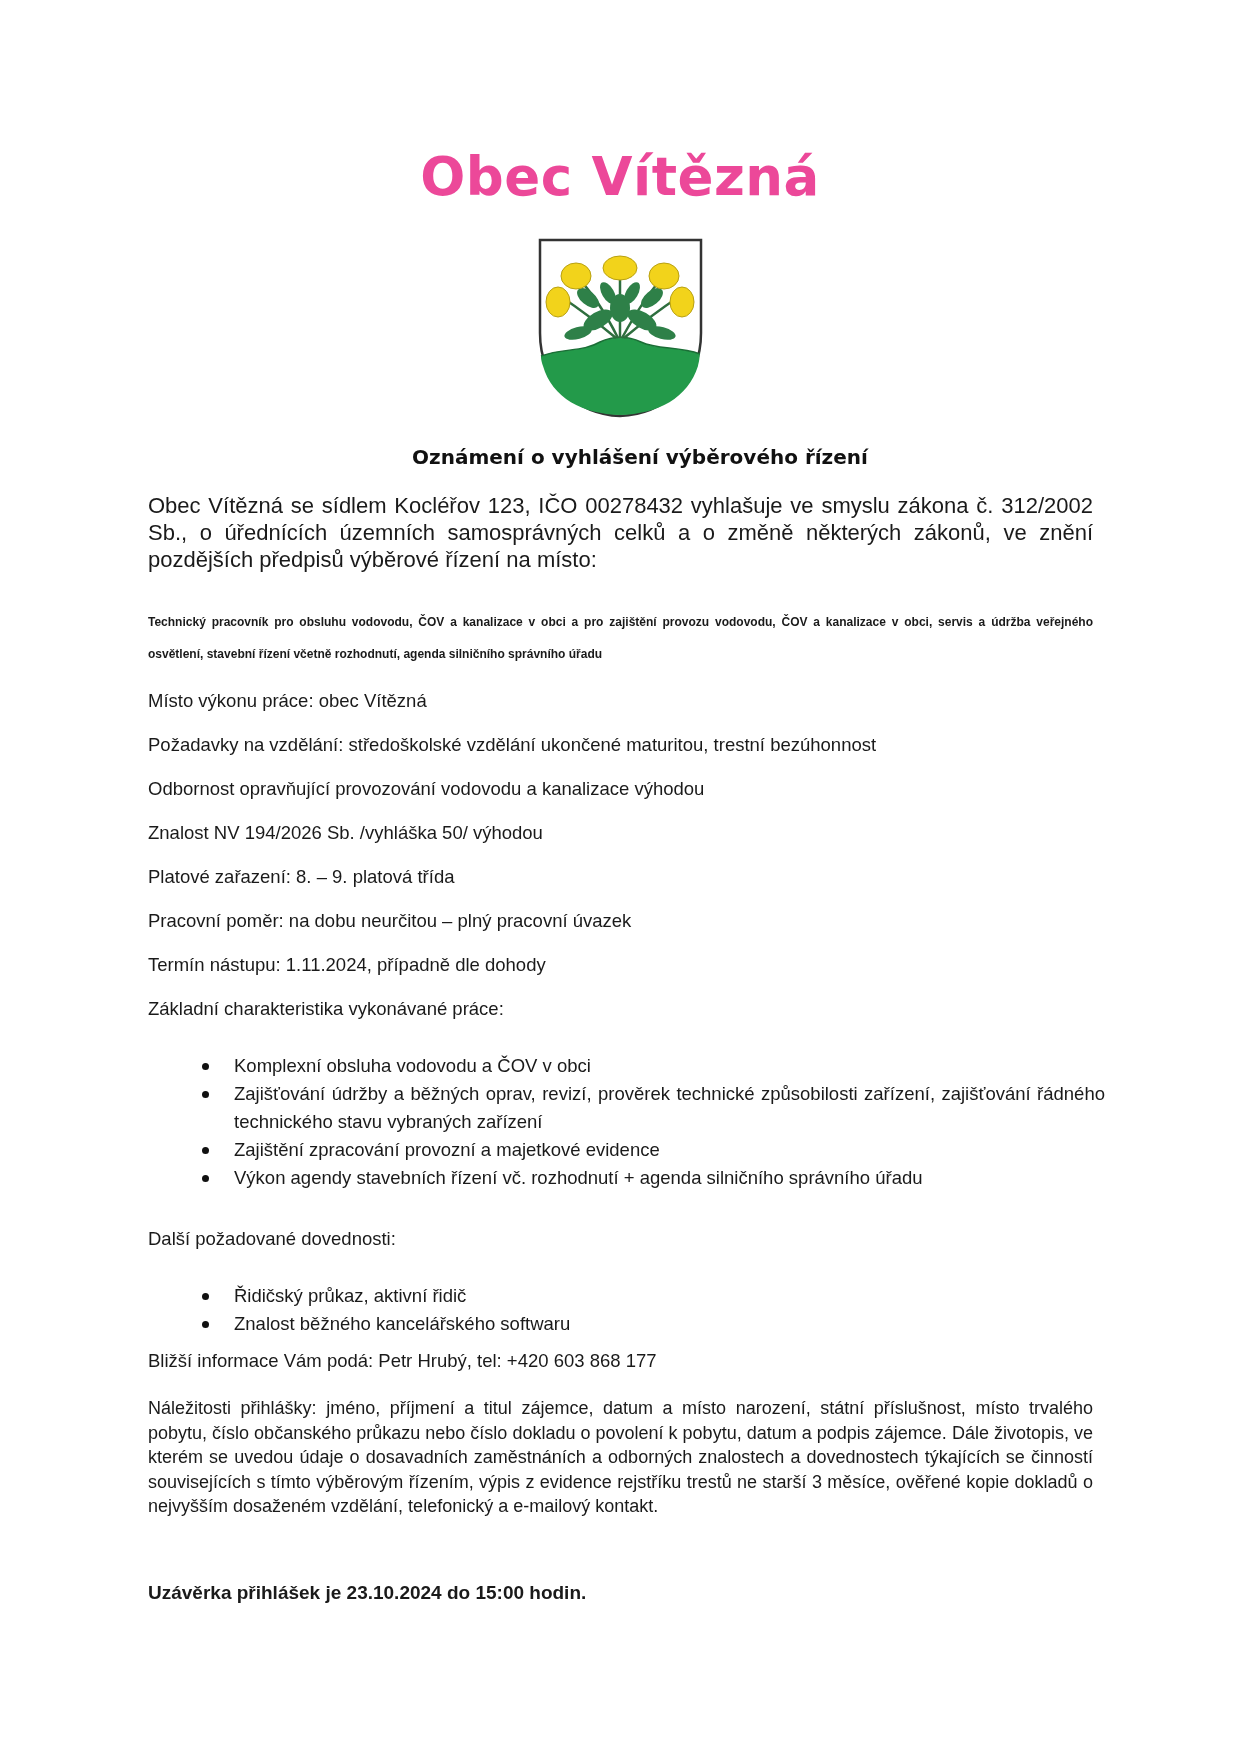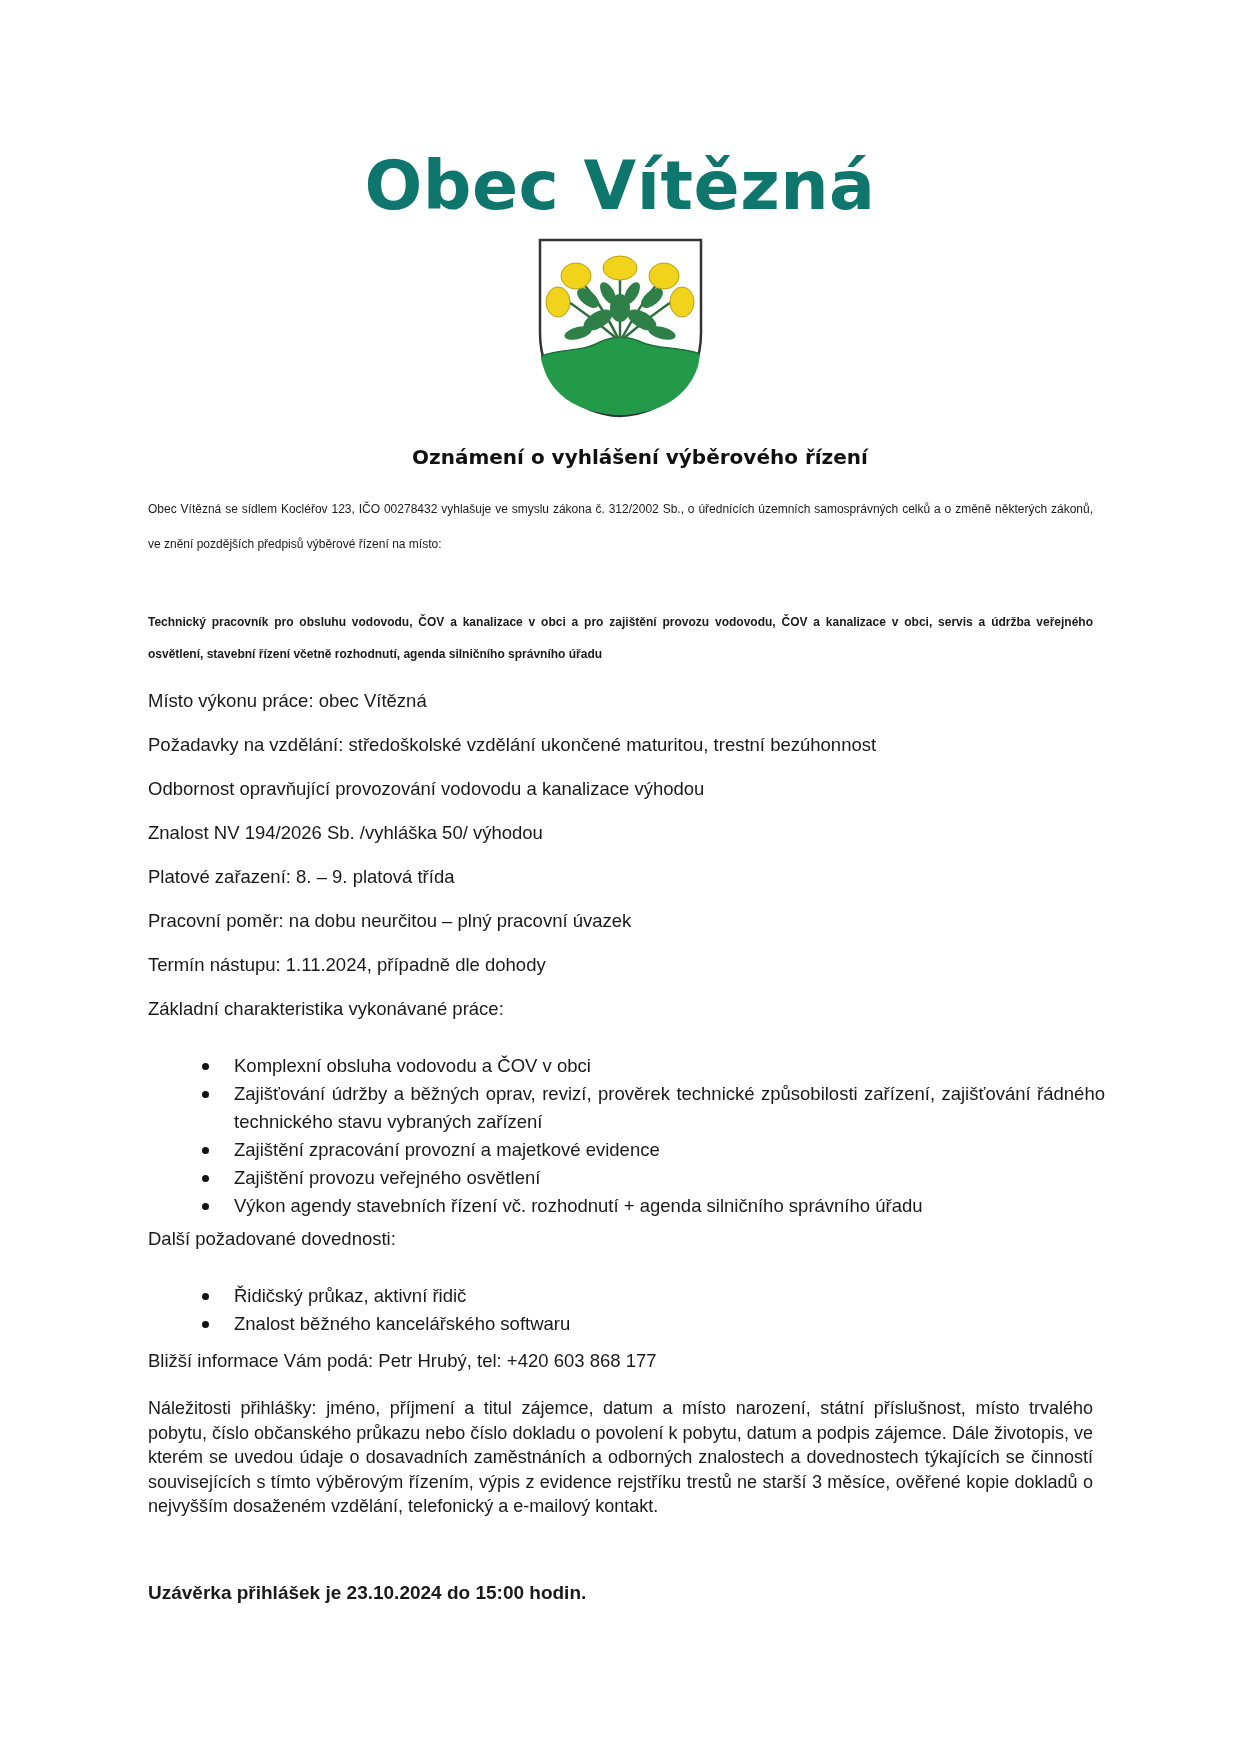--- a/index.html
+++ b/index.html
@@ -1,20 +1,20 @@
 <!DOCTYPE html>
 <html><head>
   <meta charset="utf-8">
   <style>
     html, body { margin: 0; padding: 0; background: #ffffff; }
     body { width: 1240px; height: 1754px; position: relative; overflow: hidden; color: #1a1a1a; font-family: "Liberation Sans", "DejaVu Sans", sans-serif; }
-    .page-title { position: absolute; top: 146px; left: 0; width: 1240px; text-align: center; font-family: "DejaVu Sans", "Liberation Sans", sans-serif; font-weight: bold; font-size: 68px; color: #0f766e; letter-spacing: 0.5px; }
+    .page-title { position: absolute; top: 146px; left: 0; width: 1240px; text-align: center; font-family: "DejaVu Sans", "Liberation Sans", sans-serif; font-weight: bold; font-size: 53px; color: #ec4899; letter-spacing: 0.5px; }
     .crest { position: absolute; left: 538px; top: 238px; width: 165px; height: 180px; }
     .heading { position: absolute; top: 445px; left: 0; width: 1240px; text-align: center; font-family: "DejaVu Sans", sans-serif; font-weight: bold; font-size: 20px; color: #111; padding-left: 20px; }
-    .content { position: absolute; left: 148px; width: 945px; font-size: 12px; line-height: 35px; }
+    .content { position: absolute; left: 148px; width: 945px; font-size: 22px; line-height: 27px; }
     .intro { top: 492px; text-align: justify; }
     .position { top: 606px; font-weight: bold; text-align: justify; font-size: 12px; line-height: 32px; }
     .line { position: absolute; left: 148px; font-size: 18.5px; white-space: nowrap; }
     ul.bullets { position: absolute; left: 148px; width: 945px; margin: 12px; padding: 0; list-style: none; font-size: 18.5px; line-height: 28px; }
     ul.bullets li { position: relative; padding-left: 74px; text-align: justify; }
     ul.bullets li .dot { position: absolute; left: 42px; top: 11px; width: 7px; height: 7px; border-radius: 50%; background: #111; }
     .small { position: absolute; left: 148px; top: 1396px; width: 945px; font-size: 18px; line-height: 24.5px; text-align: justify; }
     .deadline { position: absolute; left: 148px; top: 1534px; font-weight: bold; font-size: 19px; margin-top: 48px; }
   </style>
 </head>
@@ -65,21 +65,20 @@
 <div class="line" style="top:822px">Znalost NV 194/2026 Sb. /vyhláška 50/ výhodou</div>
 <div class="line" style="top:866px">Platové zařazení: 8. – 9. platová třída</div>
 <div class="line" style="top:910px">Pracovní poměr: na dobu neurčitou – plný pracovní úvazek</div>
 <div class="line" style="top:954px">Termín nástupu: 1.11.2024, případně dle dohody</div>
 <div class="line" style="top:998px">Základní charakteristika vykonávané práce:</div>
 
 <ul class="bullets" style="top:1040px">
   <li><span class="dot"></span><span>Komplexní obsluha vodovodu a ČOV v obci</span></li>
   <li><span class="dot"></span><span>Zajišťování údržby a běžných oprav, revizí, prověrek technické způsobilosti zařízení, zajišťování řádného technického stavu vybraných zařízení</span></li>
   <li><span class="dot"></span><span>Zajištění zpracování provozní a majetkové evidence</span></li>
-  <li><span class="dot"></span><span>Zajištění provozu veřejného osvětlení</span></li>
   <li><span class="dot"></span><span>Výkon agendy stavebních řízení vč. rozhodnutí + agenda silničního správního úřadu</span></li>
 </ul>
 
 <div class="line" style="top:1228px">Další požadované dovednosti:</div>
 
 <ul class="bullets" style="top:1270px">
   <li><span class="dot"></span><span>Řidičský průkaz, aktivní řidič</span></li>
   <li><span class="dot"></span><span>Znalost běžného kancelářského softwaru</span></li>
 </ul>
 

